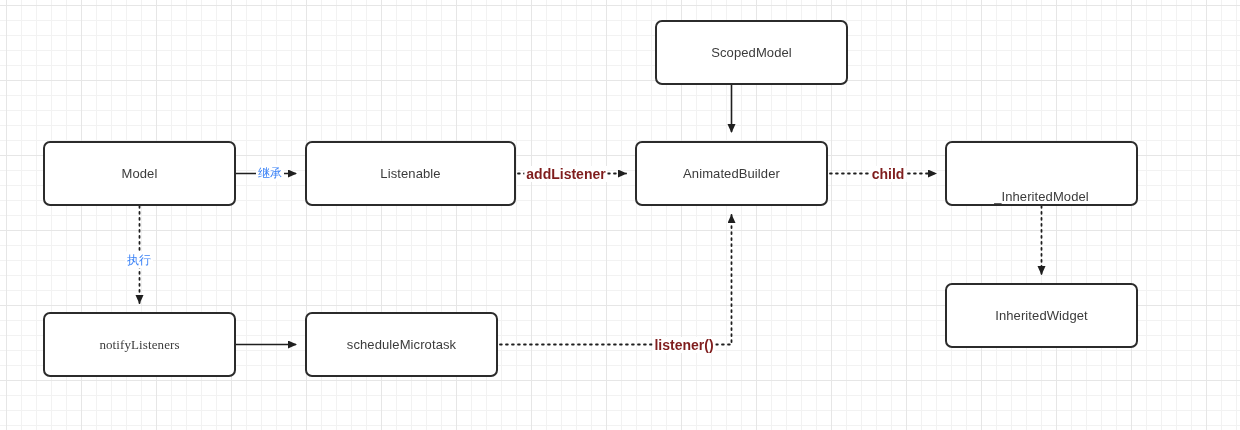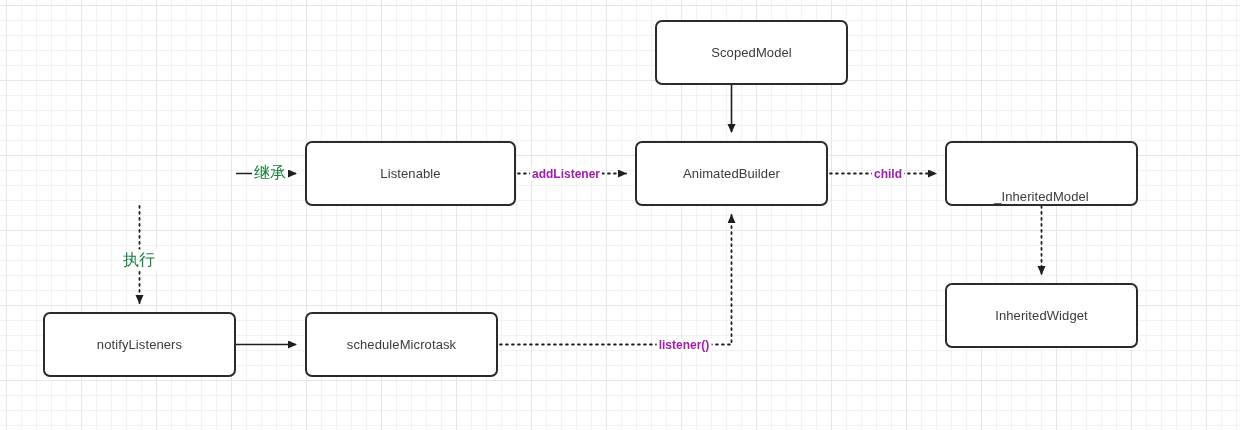--- a/index.html
+++ b/index.html
@@ -48,33 +48,33 @@
     position: absolute;
     left: 0;
     top: 0;
     width: 1240px;
     height: 430px;
     z-index: 2;
   }
   .edge-label {
     position: absolute;
     z-index: 4;
-    font-size: 12px;
+    font-size: 14px;
     font-weight: bold;
-    color: #a21caf;
+    color: #7f1d1d;
     background: #ffffff;
     padding: 0 2px;
     white-space: nowrap;
     user-select: none;
     transform: translate(-50%, -50%);
   }
   .edge-label.cn {
     font-weight: normal;
-    font-size: 16px;
-    color: #15803d;
+    font-size: 12px;
+    color: #3b82f6;
   }
 </style>
 </head>
 <body>
 
 <div id="canvas">
 
   <svg class="edge-layer" viewBox="0 0 1240 430" xmlns="http://www.w3.org/2000/svg">
     <defs>
       <marker id="arrowhead" markerWidth="9" markerHeight="9" refX="8" refY="4" orient="auto" markerUnits="userSpaceOnUse">
@@ -108,20 +108,23 @@
 
     <g>
       <line x1="236" y1="344.5" x2="296" y2="344.5" stroke="#1f1f1f" stroke-width="1.6" marker-end="url(#arrowhead)"></line>
     </g>
 
     <g>
       <path d="M 500 344.5 L 731.5 344.5 L 731.5 215" fill="none" stroke="#1f1f1f" stroke-width="1.8" stroke-dasharray="1.8 4.2" stroke-linecap="round" marker-end="url(#arrowhead)"></path>
     </g>
   </svg>
 
+  <div class="node" style="left:43px; top:141px; width:193px; height:65px;">
+    <span class="node-label">Model</span>
+  </div>
 
   <div class="node" style="left:305px; top:141px; width:211px; height:65px;">
     <span class="node-label">Listenable</span>
   </div>
 
   <div class="node" style="left:635px; top:20px; width:193px; height:65px;margin-left:20px;">
     <span class="node-label">ScopedModel</span>
   </div>
 
   <div class="node" style="left:635px; top:141px; width:193px; height:65px;">
@@ -129,21 +132,21 @@
   </div>
 
   <div class="node" style="left:945px; top:141px; width:193px; height:65px;align-items:flex-end;">
     <span class="node-label">_InheritedModel</span>
   </div>
 
   <div class="node" style="left:945px; top:283px; width:193px; height:65px;">
     <span class="node-label">InheritedWidget</span>
   </div>
 
-  <div class="node" style="left:43px; top:312px; width:193px; height:65px;">
+  <div class="node" style="left:43px; top:312px; width:193px; height:65px;font-family:Liberation Serif, serif;">
     <span class="node-label">notifyListeners</span>
   </div>
 
   <div class="node" style="left:305px; top:312px; width:193px; height:65px;">
     <span class="node-label">scheduleMicrotask</span>
   </div>
 
   <div class="edge-label cn" style="left:270px; top:173px;">继承</div>
 
   <div class="edge-label" style="left:566px; top:174px;">addListener</div>

